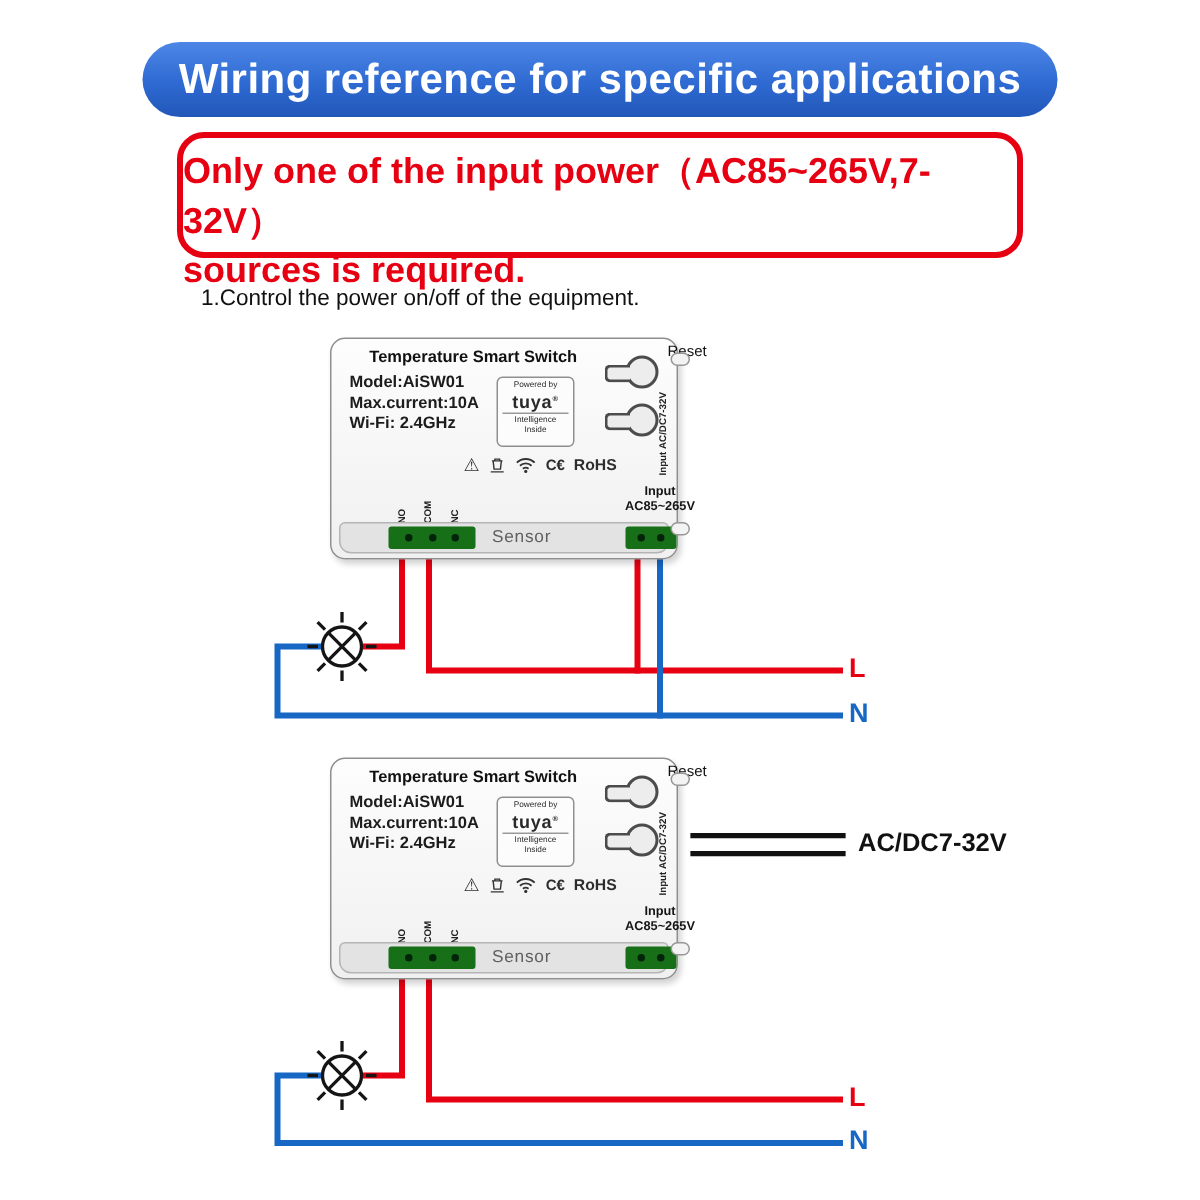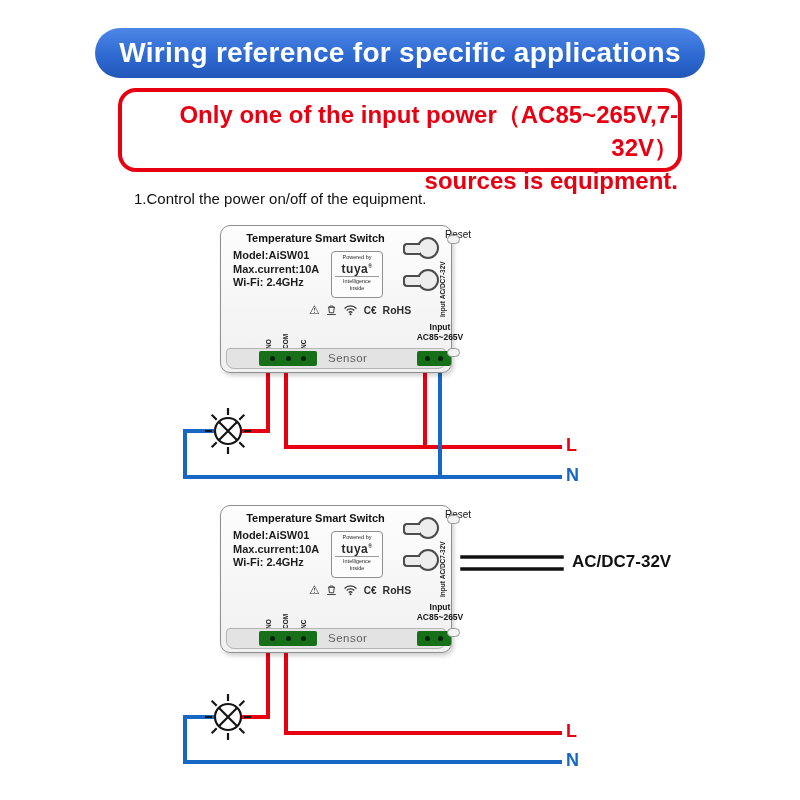--- a/index.html
+++ b/index.html
@@ -2,21 +2,21 @@
 <html style="--live: #e60012; --neutral: #1767c5; --dc: #111111; --banner_bg: #2e6ad2; --notice_red: #e60012;"><head>
 <meta charset="utf-8">
 <style>
 *{margin:0;padding:0;box-sizing:border-box}
 html,body{width:800px;height:800px}
 body{position:relative;font-family:"Liberation Sans",sans-serif;background:#fff;overflow:hidden}
 .banner{position:absolute;left:95px;top:28px;width:610px;height:50px;border-radius:26px;
   background:linear-gradient(180deg,#4d86e6 0%,var(--banner_bg,#2e6ad2) 55%,#2257b8 100%);
   color:#fff;font-size:28px;font-weight:bold;text-align:center;line-height:50px;letter-spacing:.3px}
 .notice{position:absolute;left:118px;top:88px;width:564px;height:84px;border:4px solid var(--notice_red,#e60012);
-  border-radius:18px;color:var(--notice_red,#e60012);font-size:24px;font-weight:bold;text-align:right;
+  border-radius:18px;color:var(--notice_red,#e60012);font-size:24px;font-weight:bold;text-align:left;
   padding-top:6px;line-height:33px}
 .step{position:absolute;left:134px;top:190px;font-size:15px;color:#111;font-weight:500}
 .wires{position:absolute;left:0;top:0}
 .w{fill:none;stroke-width:4;stroke-linecap:square}
 .w-live{stroke:var(--live,#e60012)}
 .w-neutral{stroke:var(--neutral,#1767c5)}
 .w-dc{stroke:var(--dc,#111);stroke-width:3.5}
 .bulb{stroke:#151515;stroke-width:2.2}
 .wire-label{position:absolute;font-size:18px;font-weight:bold}
 .lab-l1{left:566px;top:435px;color:var(--live,#e60012)}
@@ -64,21 +64,21 @@
 .ear{position:absolute;right:-9px;width:13px;height:9px;background:#f3f3f3;border:1.5px solid #979797;border-radius:5px}
 .ear-top{top:9px}.ear-bot{bottom:15px}
 </style>
 </head>
 <body>
 
 <div class="banner">Wiring reference for specific applications</div>
 
 <div class="notice">
   <div>Only one of the input power（AC85~265V,7-32V）</div>
-  <div>sources is equipment.</div>
+  <div>sources is required.</div>
 </div>
 
 <div class="step">1.Control the power on/off of the equipment.</div>
 
 <svg class="wires" width="800" height="800" viewBox="0 0 800 800">
   <defs>
     <g id="bulb-sym">
       <path fill="none" d="M16 0H23M-16 0H-23M0 16V23M0 -16V-23M11.3 11.3L16.3 16.3M-11.3 11.3L-16.3 16.3M11.3 -11.3L16.3 -16.3M-11.3 -11.3L-16.3 -16.3"></path>
       <circle r="13" fill="#ffffff"></circle>
       <path fill="none" d="M-9.2 -9.2L9.2 9.2M9.2 -9.2L-9.2 9.2"></path>

